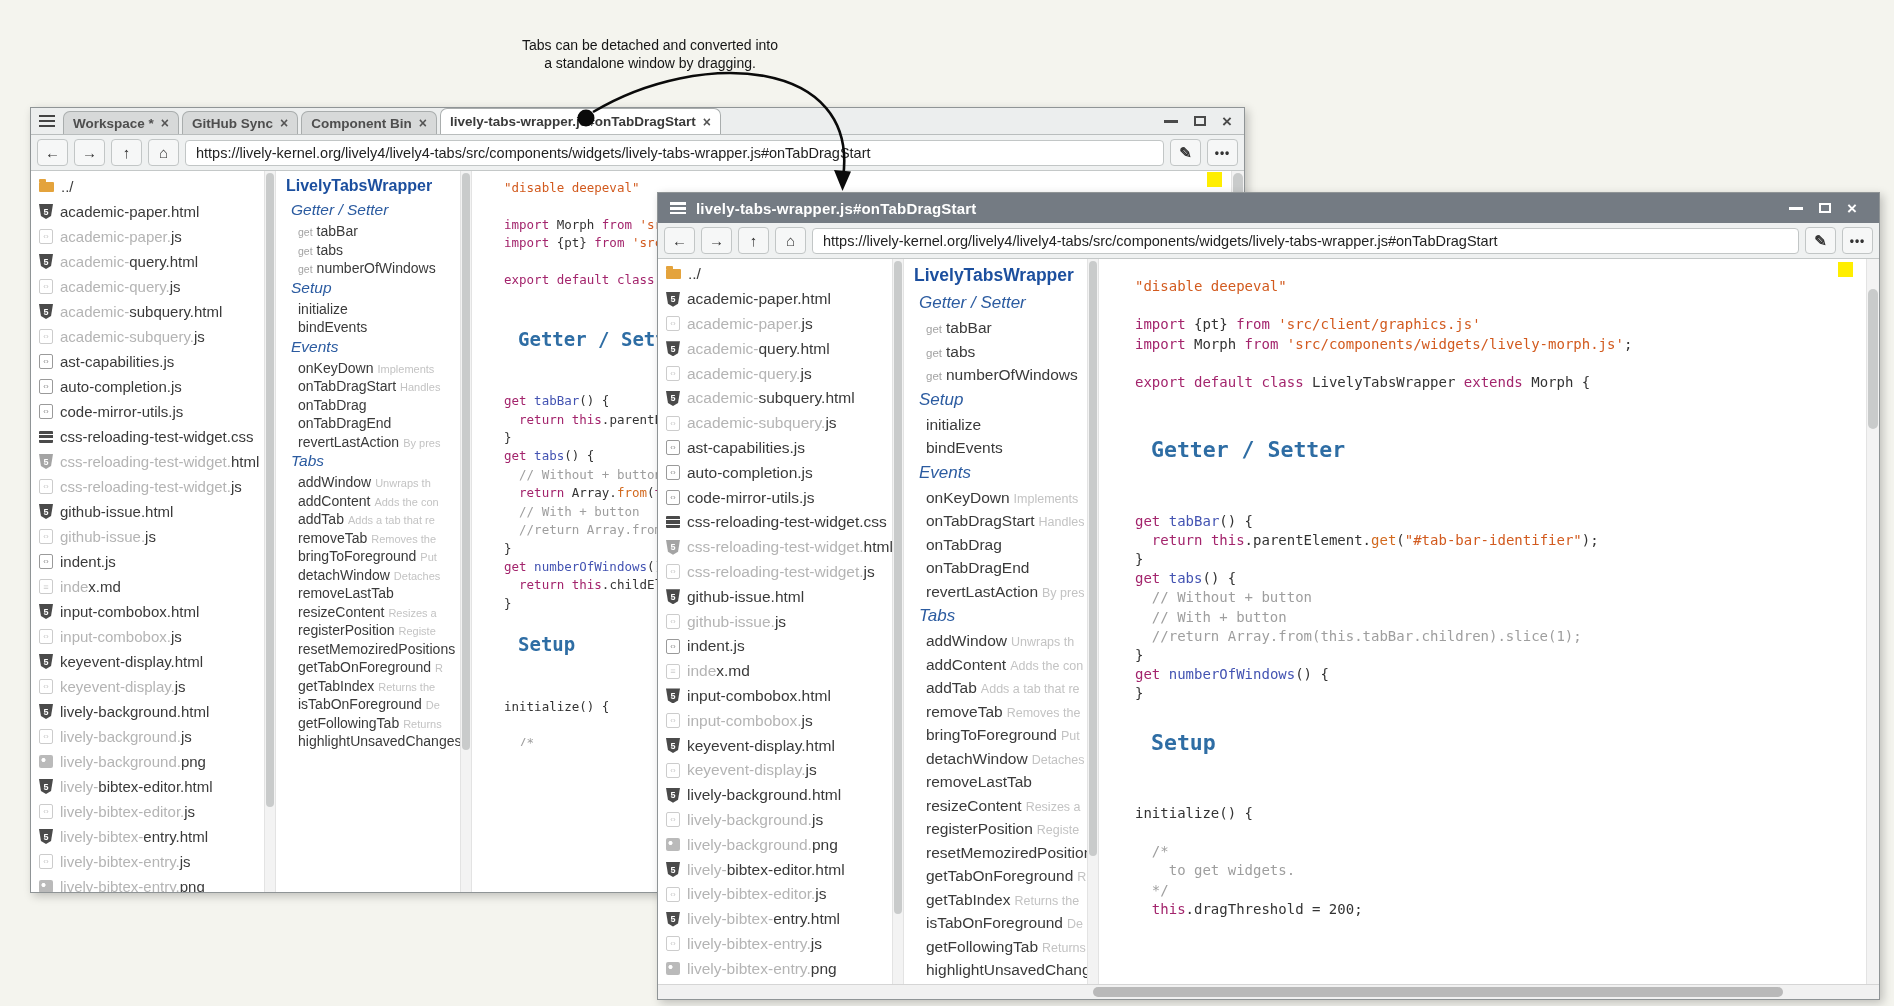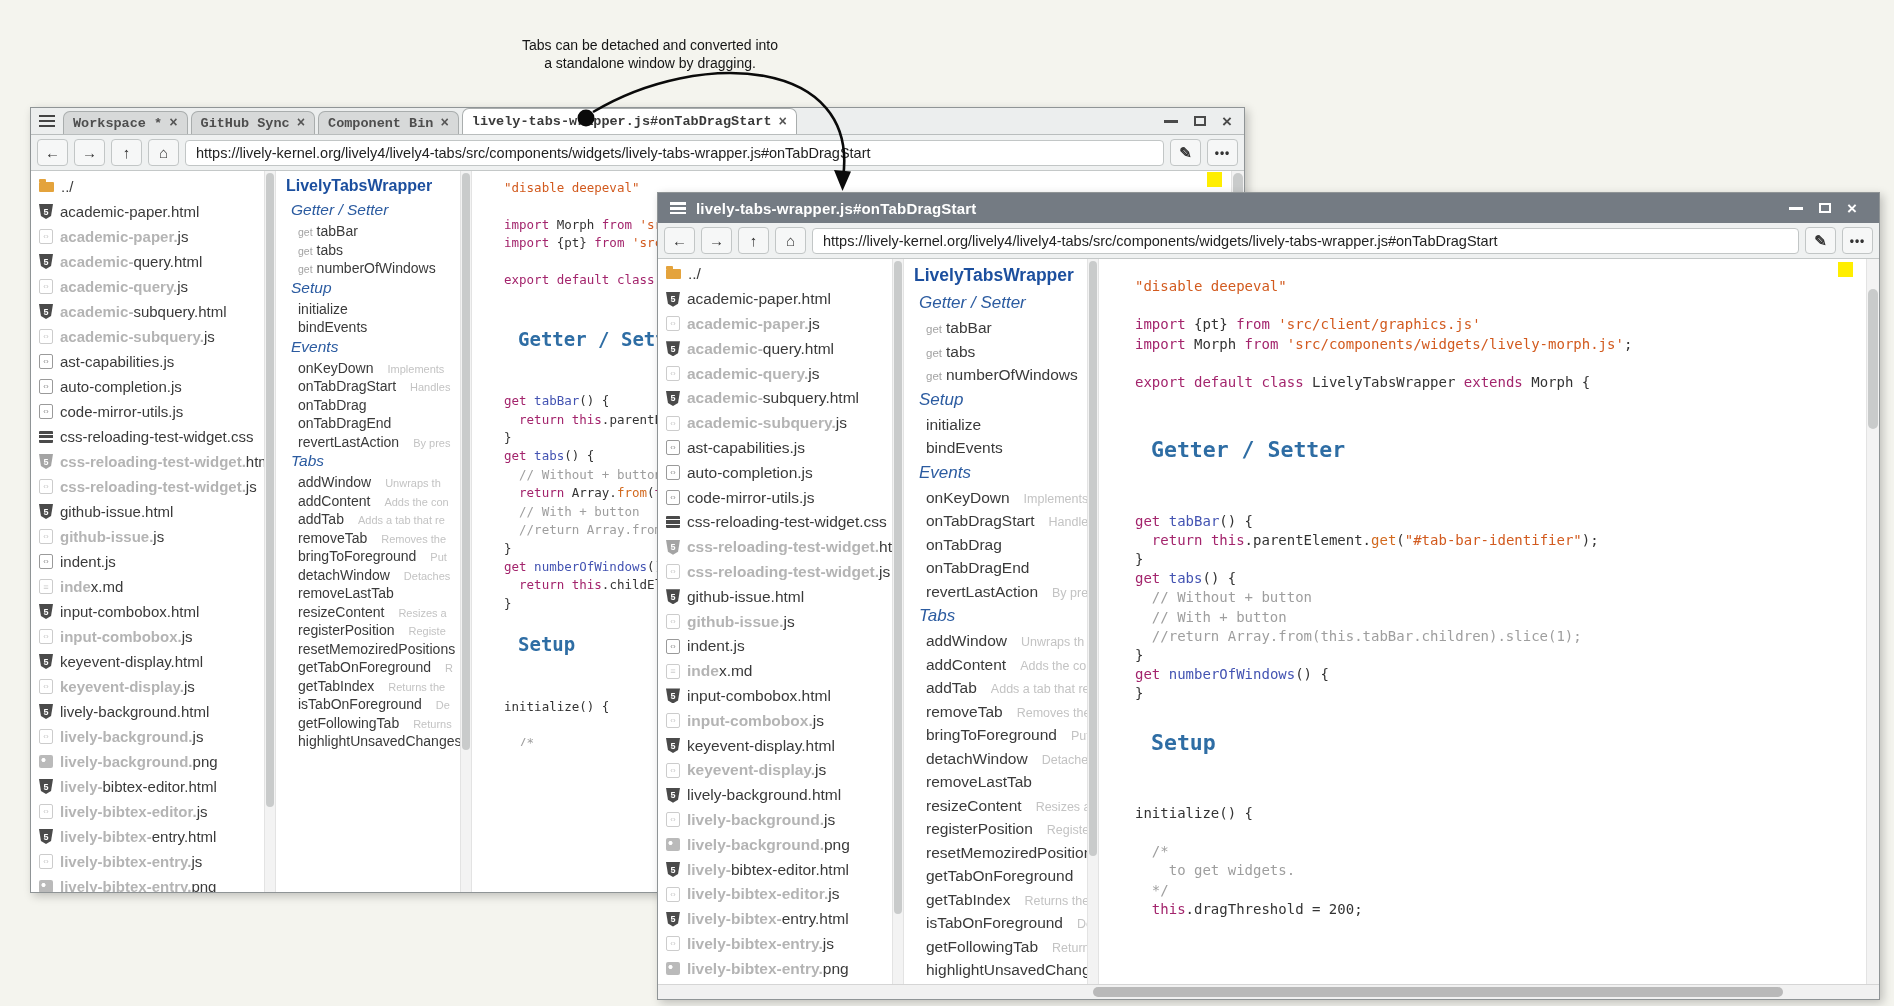--- a/index.html
+++ b/index.html
@@ -19,21 +19,21 @@
 
   
   .tabbar { height:27px; background:#eceeee; border-bottom:1px solid #b9bdbd;
     display:flex; align-items:flex-end; padding-left:6px; flex-shrink:0; }
   .hamburger { width:16px; height:12px; margin:0 8px 7px 2px; flex-shrink:0;
     background:repeating-linear-gradient(to bottom,currentColor 0 2.5px,transparent 2.5px 5px); }
   .tabbar .hamburger { color:#444; }
   .tab { height:23px; padding:0 9px; display:flex; align-items:center; gap:7px;
     background:#d7d9d9; border:1px solid #a9adad; border-bottom:none;
     border-radius:7px 7px 0 0; margin-right:3px; font-size:13.5px; font-weight:bold; color:#4e4e4e;
-    white-space:nowrap;font-family:Liberation Mono, monospace; }
+    white-space:nowrap; }
   .tab.active { background:#fff; color:#3a3a3a; height:26px; }
   .tab-close { font-weight:bold; color:#555; font-size:14px; line-height:1; }
   .winctl { margin-left:auto; display:flex; gap:16px; align-items:center; padding:0 12px; height:100%; }
   .winctl .min { width:14px; height:3px; background:currentColor; }
   .winctl .max { width:12px; height:10px; border:2px solid currentColor; }
   .winctl .cls { font-size:17px; font-weight:bold; line-height:1; }
   .bw .winctl { color:#4a4a4a; align-self:center; }
 
   
   .titlebar { height:30px; background:var(--titlebar,#747b83); display:flex; align-items:center;
@@ -66,21 +66,21 @@
   .codepane { flex:1; position:relative; overflow:hidden; background:#fff; }
   .codeinner { overflow:hidden; }
   .bw .codeinner { padding:8px 0 0 32px; height:575px; }
   .fw .codeinner { padding:18px 0 0 36px; }
 
   
   .frow { display:flex; align-items:center; padding-left:8px; white-space:nowrap; overflow:hidden; }
   .bw .frow { height:25px; font-size:15px; }
   .fw .frow { height:24.8px; font-size:15.5px; }
   .seg.dark { color:#3a3a3a; }
-  .seg.gray { color:#b4b4b4;font-weight:bold; }
+  .seg.gray { color:#b4b4b4; }
 
   
   .ficon { display:inline-flex; align-items:center; justify-content:center;
     width:14px; height:15px; margin-right:7px; flex-shrink:0; position:relative; }
   .ficon.dim { opacity:.5; }
   .ic-folder { width:15px; height:10px; background:#e4a33c; border-radius:1px; align-self:center; }
   .ic-folder::before { content:""; position:absolute; top:-3px; left:0; width:7px; height:3px;
     background:#e4a33c; border-radius:1px 1px 0 0; }
   .ic-html { background:#4a4a4a; clip-path:polygon(0 0,100% 0,86% 80%,50% 100%,14% 80%);
     color:#fff; font-size:9px; font-weight:bold; }
@@ -101,21 +101,21 @@
   .fw .mrow.cls { font-size:17.5px; height:28px; }
   .mrow.sec { font-style:italic; color:var(--sectionhead,#2b5ba0); padding-left:5px; }
   .bw .mrow.sec { font-size:15.5px; height:22px; }
   .fw .mrow.sec { font-size:17px; height:26px; }
   .mrow.item { color:#3a3a3a; padding-left:12px; }
   .bw .mrow.item { font-size:14px; height:18.5px; }
   .fw .mrow.item { font-size:15.5px; height:23.5px; }
   .mpre { color:#a3a3a3; margin-right:4px; }
   .bw .mpre { font-size:10.5px; }
   .fw .mpre { font-size:11.5px; }
-  .mdoc { color:#c3c3c3; margin-left:14px; }
+  .mdoc { color:#c3c3c3; margin-left:4px; }
   .bw .mdoc { font-size:11px; }
   .fw .mdoc { font-size:12.5px; }
 
   
   .cline { font-family:"DejaVu Sans Mono",monospace; white-space:pre; color:var(--plain,#333); }
   .bw .cline { font-size:12.5px; line-height:18.4px; }
   .fw .cline { font-size:14px; line-height:19.2px; }
   .cheading { font-family:"DejaVu Sans Mono",monospace; font-weight:bold; color:var(--heading,#2e6da4); }
   .bw .cheading { font-size:19px; margin:20px 0 24px 14px; }
   .fw .cheading { font-size:21.5px; margin:26px 0 30px 16px; }

